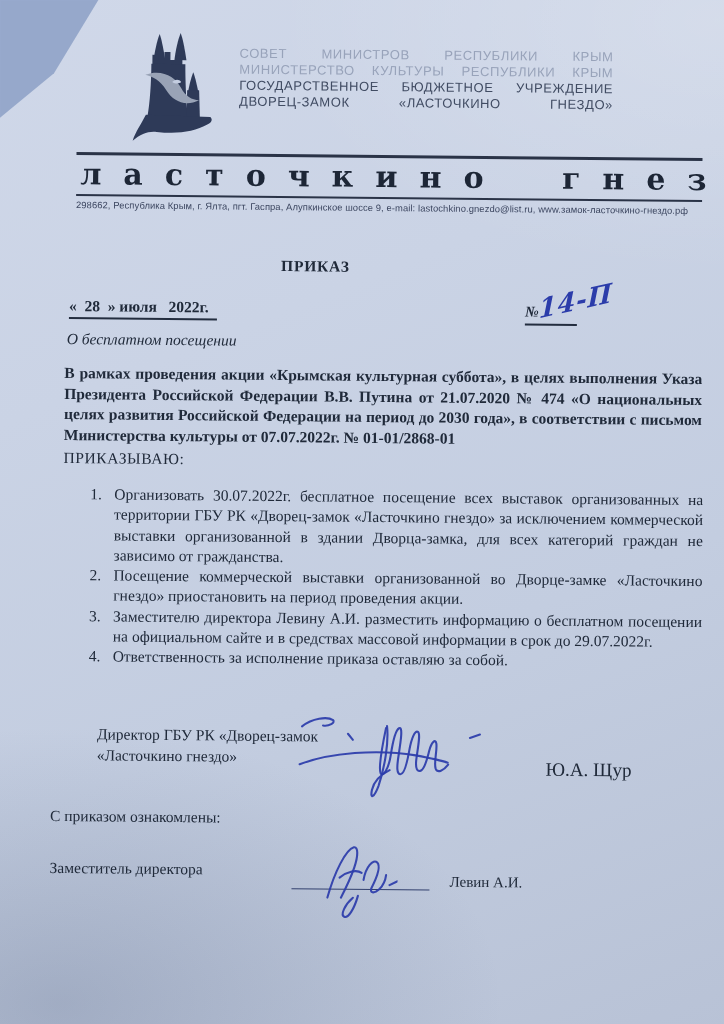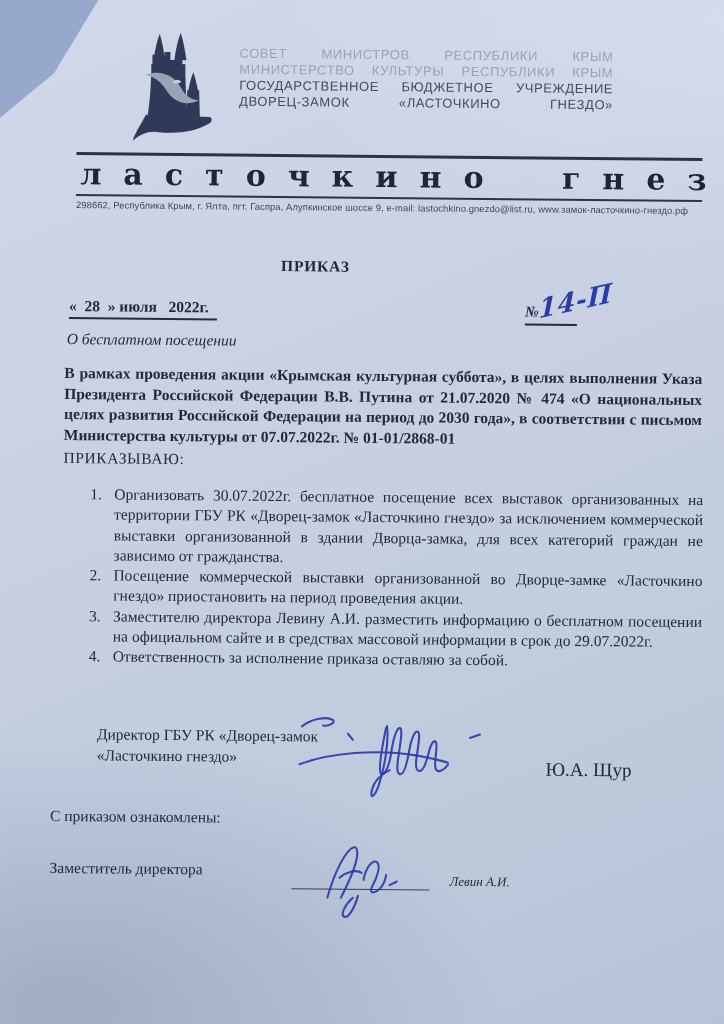--- a/index.html
+++ b/index.html
@@ -55,21 +55,21 @@
 
   
   .dir-title{position:absolute;left:104px;top:726px;font-size:15.5px;line-height:21px;}
   .dir-name{position:absolute;left:553px;top:757px;font-size:19px;}
   .sig{position:absolute;}
   .sig path{fill:none;stroke:#2b3caa;stroke-width:2.1;stroke-linecap:round;stroke-linejoin:round;opacity:.92;}
   .sig-director{left:303px;top:710px;width:192px;height:94px;}
   .ack{position:absolute;left:58px;top:810px;font-size:15.5px;}
   .deputy-title{position:absolute;left:58px;top:862px;font-size:15.5px;}
   .deputy-line{position:absolute;left:300px;top:889px;width:138px;border-bottom:1.8px solid #32406e;}
-  .deputy-name{position:absolute;left:458px;top:873px;font-size:13px;font-style:italic;}
+  .deputy-name{position:absolute;left:458px;top:873px;font-size:15px;}
   .sig-deputy{left:328px;top:838px;width:78px;height:82px;}
 </style>
 </head>
 <body>
 
 <div class="photo">
   <div class="corner-shade"></div>
   <div class="content">
 
     <svg class="logo" viewBox="0 0 92 110" aria-hidden="true">

